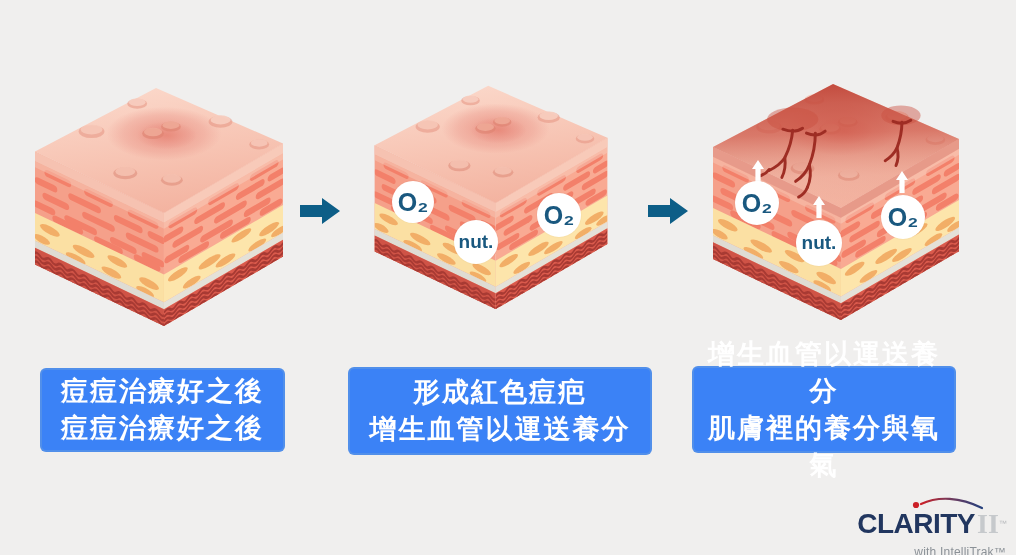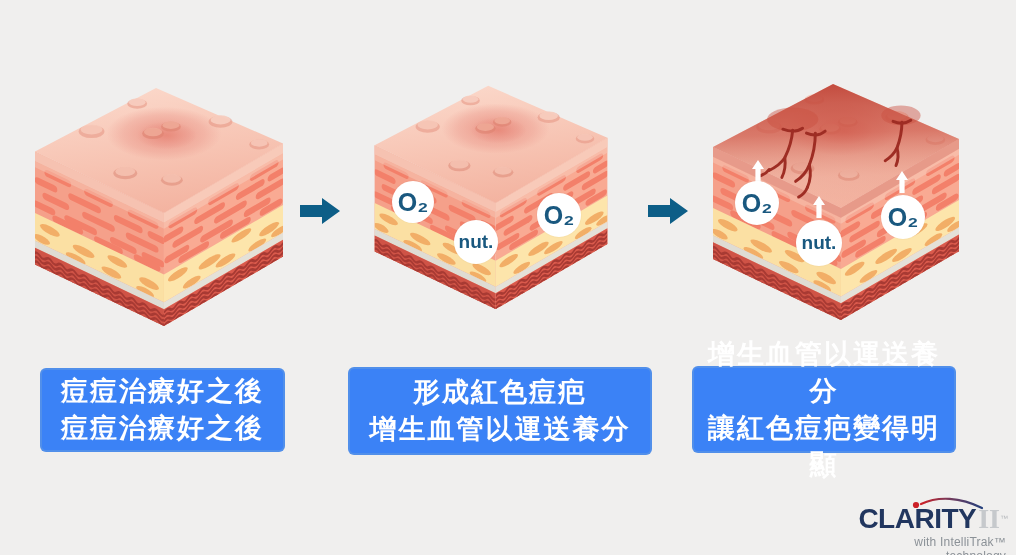--- a/index.html
+++ b/index.html
@@ -18,21 +18,21 @@
   .bubble.nut{font-size:19px;}
   .up-arrow{position:absolute;}
   .flow-arrow{position:absolute;}
   .caption{
     position:absolute;background:#3b82f6;border:2px solid rgba(140,180,205,0.28);
     color:#ffffff;display:flex;flex-direction:column;align-items:center;justify-content:center;
     font-weight:bold;font-size:27px;line-height:37px;letter-spacing:2px;text-align:center;
     border-radius:6px;box-sizing:border-box;
   }
   .logo{position:absolute;left:856px;top:504px;width:152px;}
-  .logo-row{position:relative;white-space:nowrap;text-align:right;line-height:30px;}
+  .logo-row{position:relative;white-space:nowrap;text-align:center;line-height:40px;}
   .logo-brand{color:#21365f;font-weight:bold;font-size:28px;letter-spacing:-0.5px;}
   .logo-suffix{color:#c6c9cc;font-family:"Liberation Serif","DejaVu Serif",serif;font-weight:bold;font-size:28px;margin-left:2px;}
   .logo-tm{color:#b7babd;font-size:8px;vertical-align:top;}
   .logo-swoosh{position:absolute;left:54px;top:-7px;}
   .logo-tagline{color:#8b9197;font-size:12px;text-align:right;margin-top:-3px;padding-right:2px;letter-spacing:0.2px;}
 </style>
 </head>
 <body>
 
 <svg width="0" height="0" style="position:absolute" aria-hidden="true">
@@ -315,21 +315,21 @@
   <div class="caption" style="left:40px;top:368px;width:245px;height:84px;">
     <div>痘痘治療好之後</div>
     <div>痘痘治療好之後</div>
   </div>
   <div class="caption" style="left:348px;top:367px;width:304px;height:88px;">
     <div>形成紅色痘疤</div>
     <div>增生血管以運送養分</div>
   </div>
   <div class="caption" style="left:692px;top:366px;width:264px;height:87px;">
     <div>增生血管以運送養分</div>
-    <div>讓紅色痘疤變得明顯</div>
+    <div>肌膚裡的養分與氧氣</div>
   </div>
 
   <div class="logo">
     <div class="logo-row">
       <svg class="logo-swoosh" width="78" height="16" viewBox="0 0 78 16">
         <defs>
           <linearGradient id="gSw" x1="0" y1="0" x2="1" y2="0">
             <stop offset="0" stop-color="#cc2027"></stop>
             <stop offset="0.5" stop-color="#6f3b5e"></stop>
             <stop offset="1" stop-color="#24407c"></stop>

